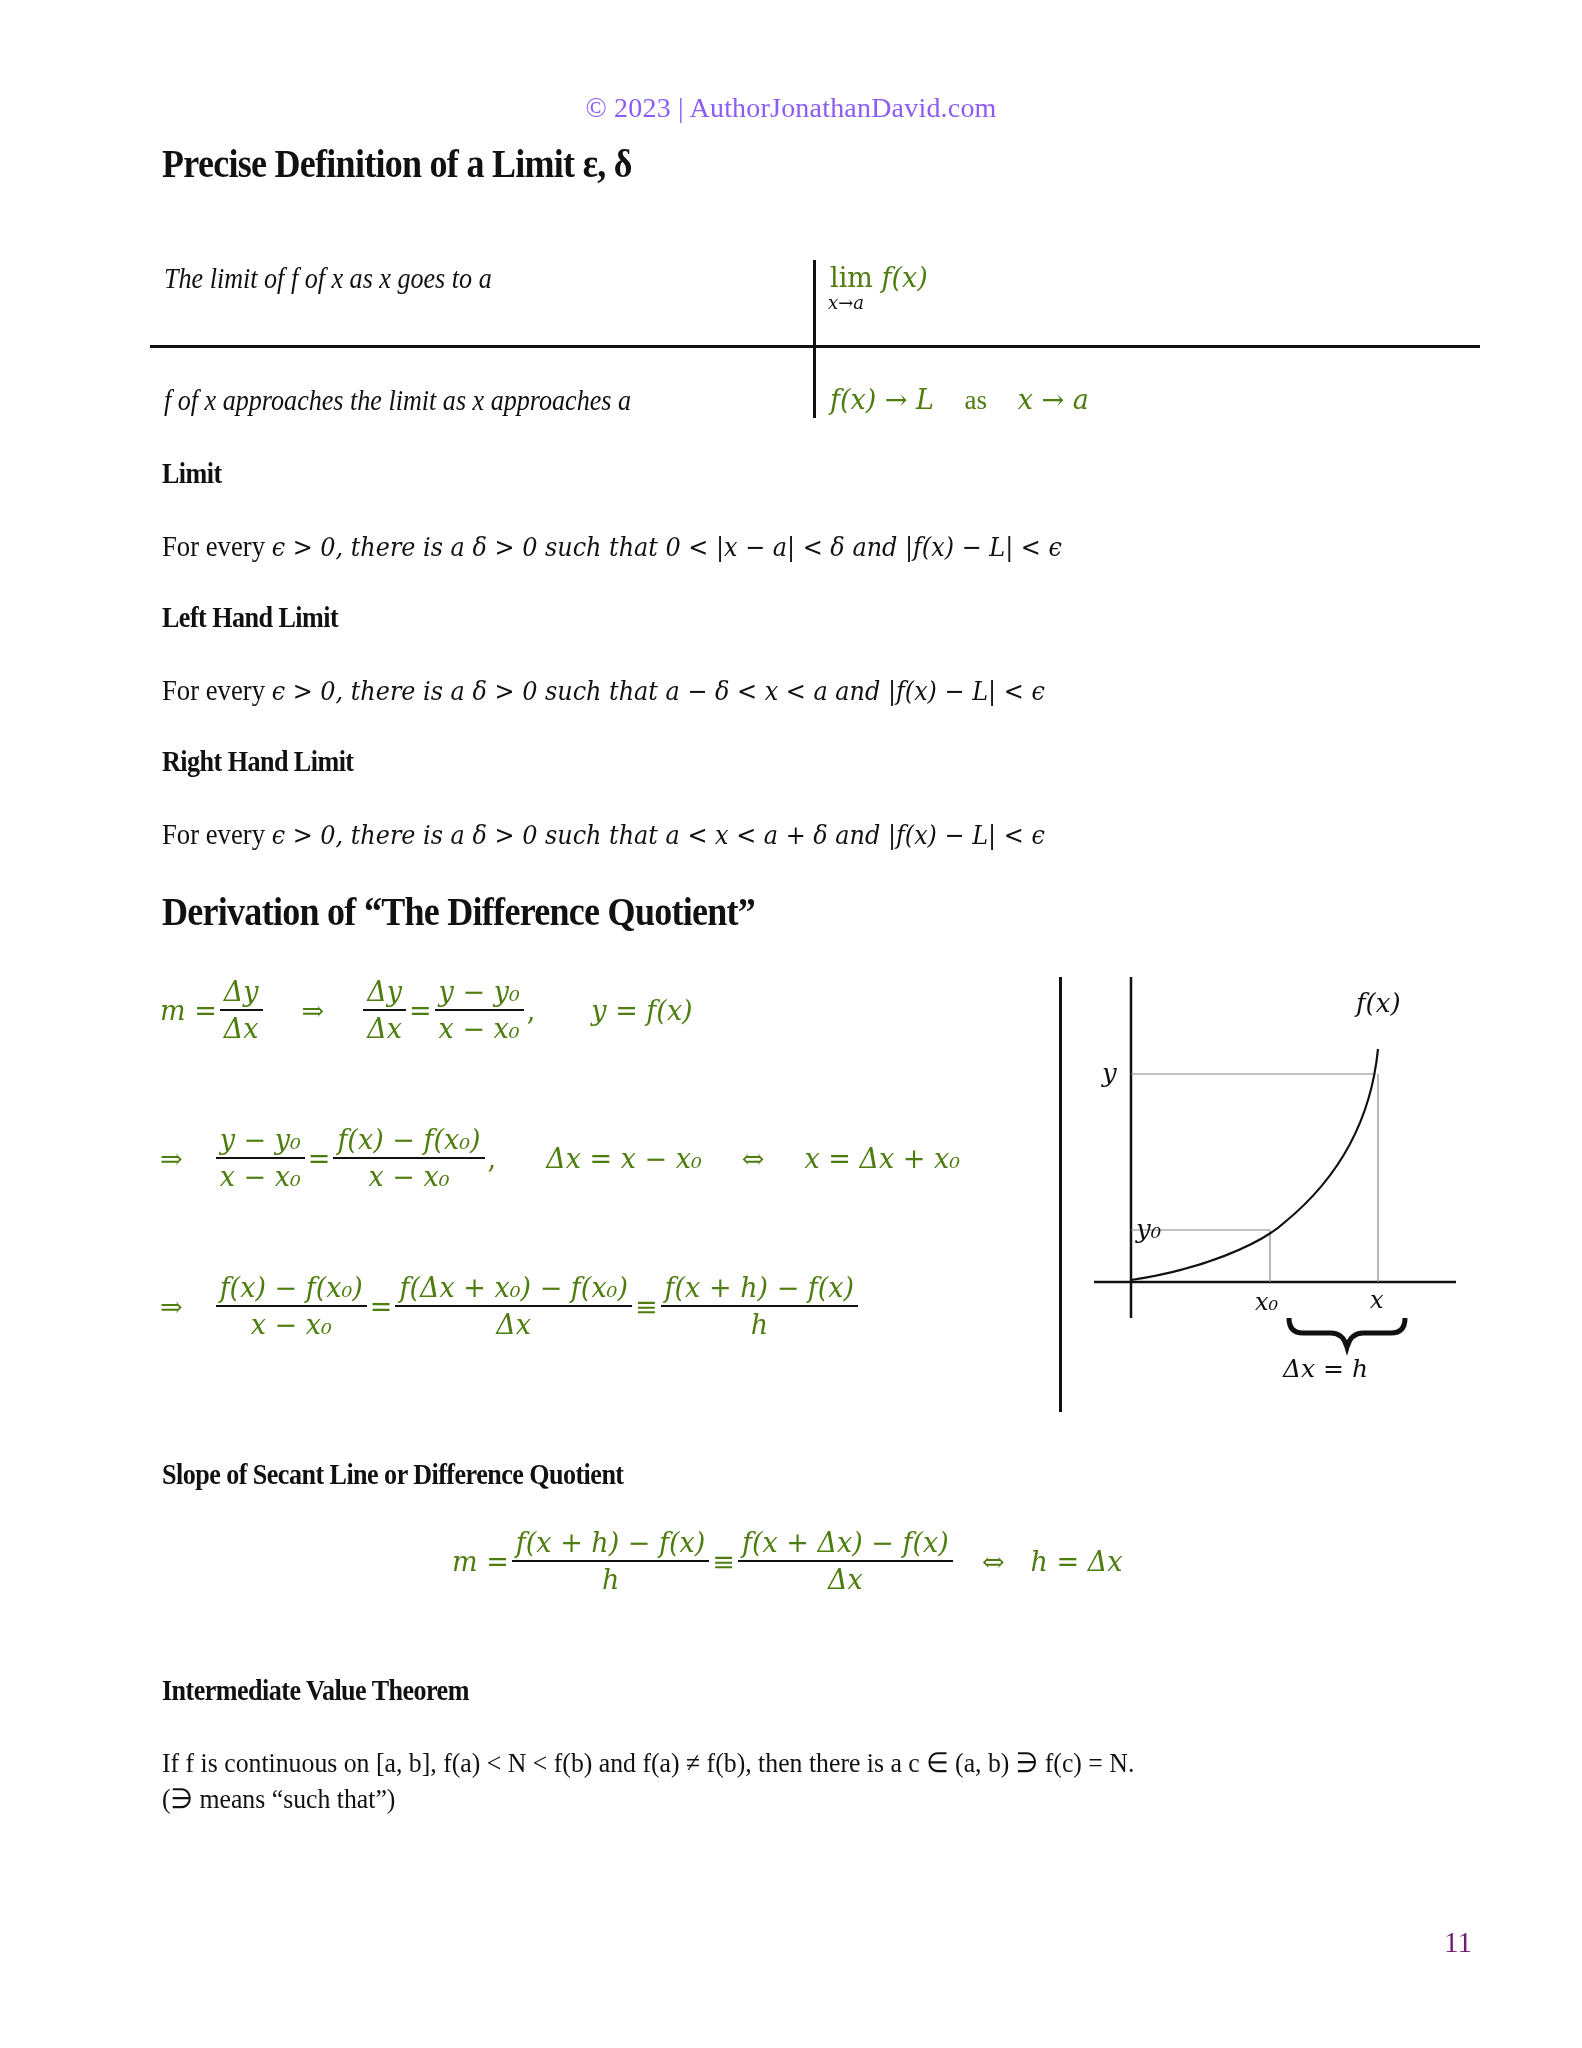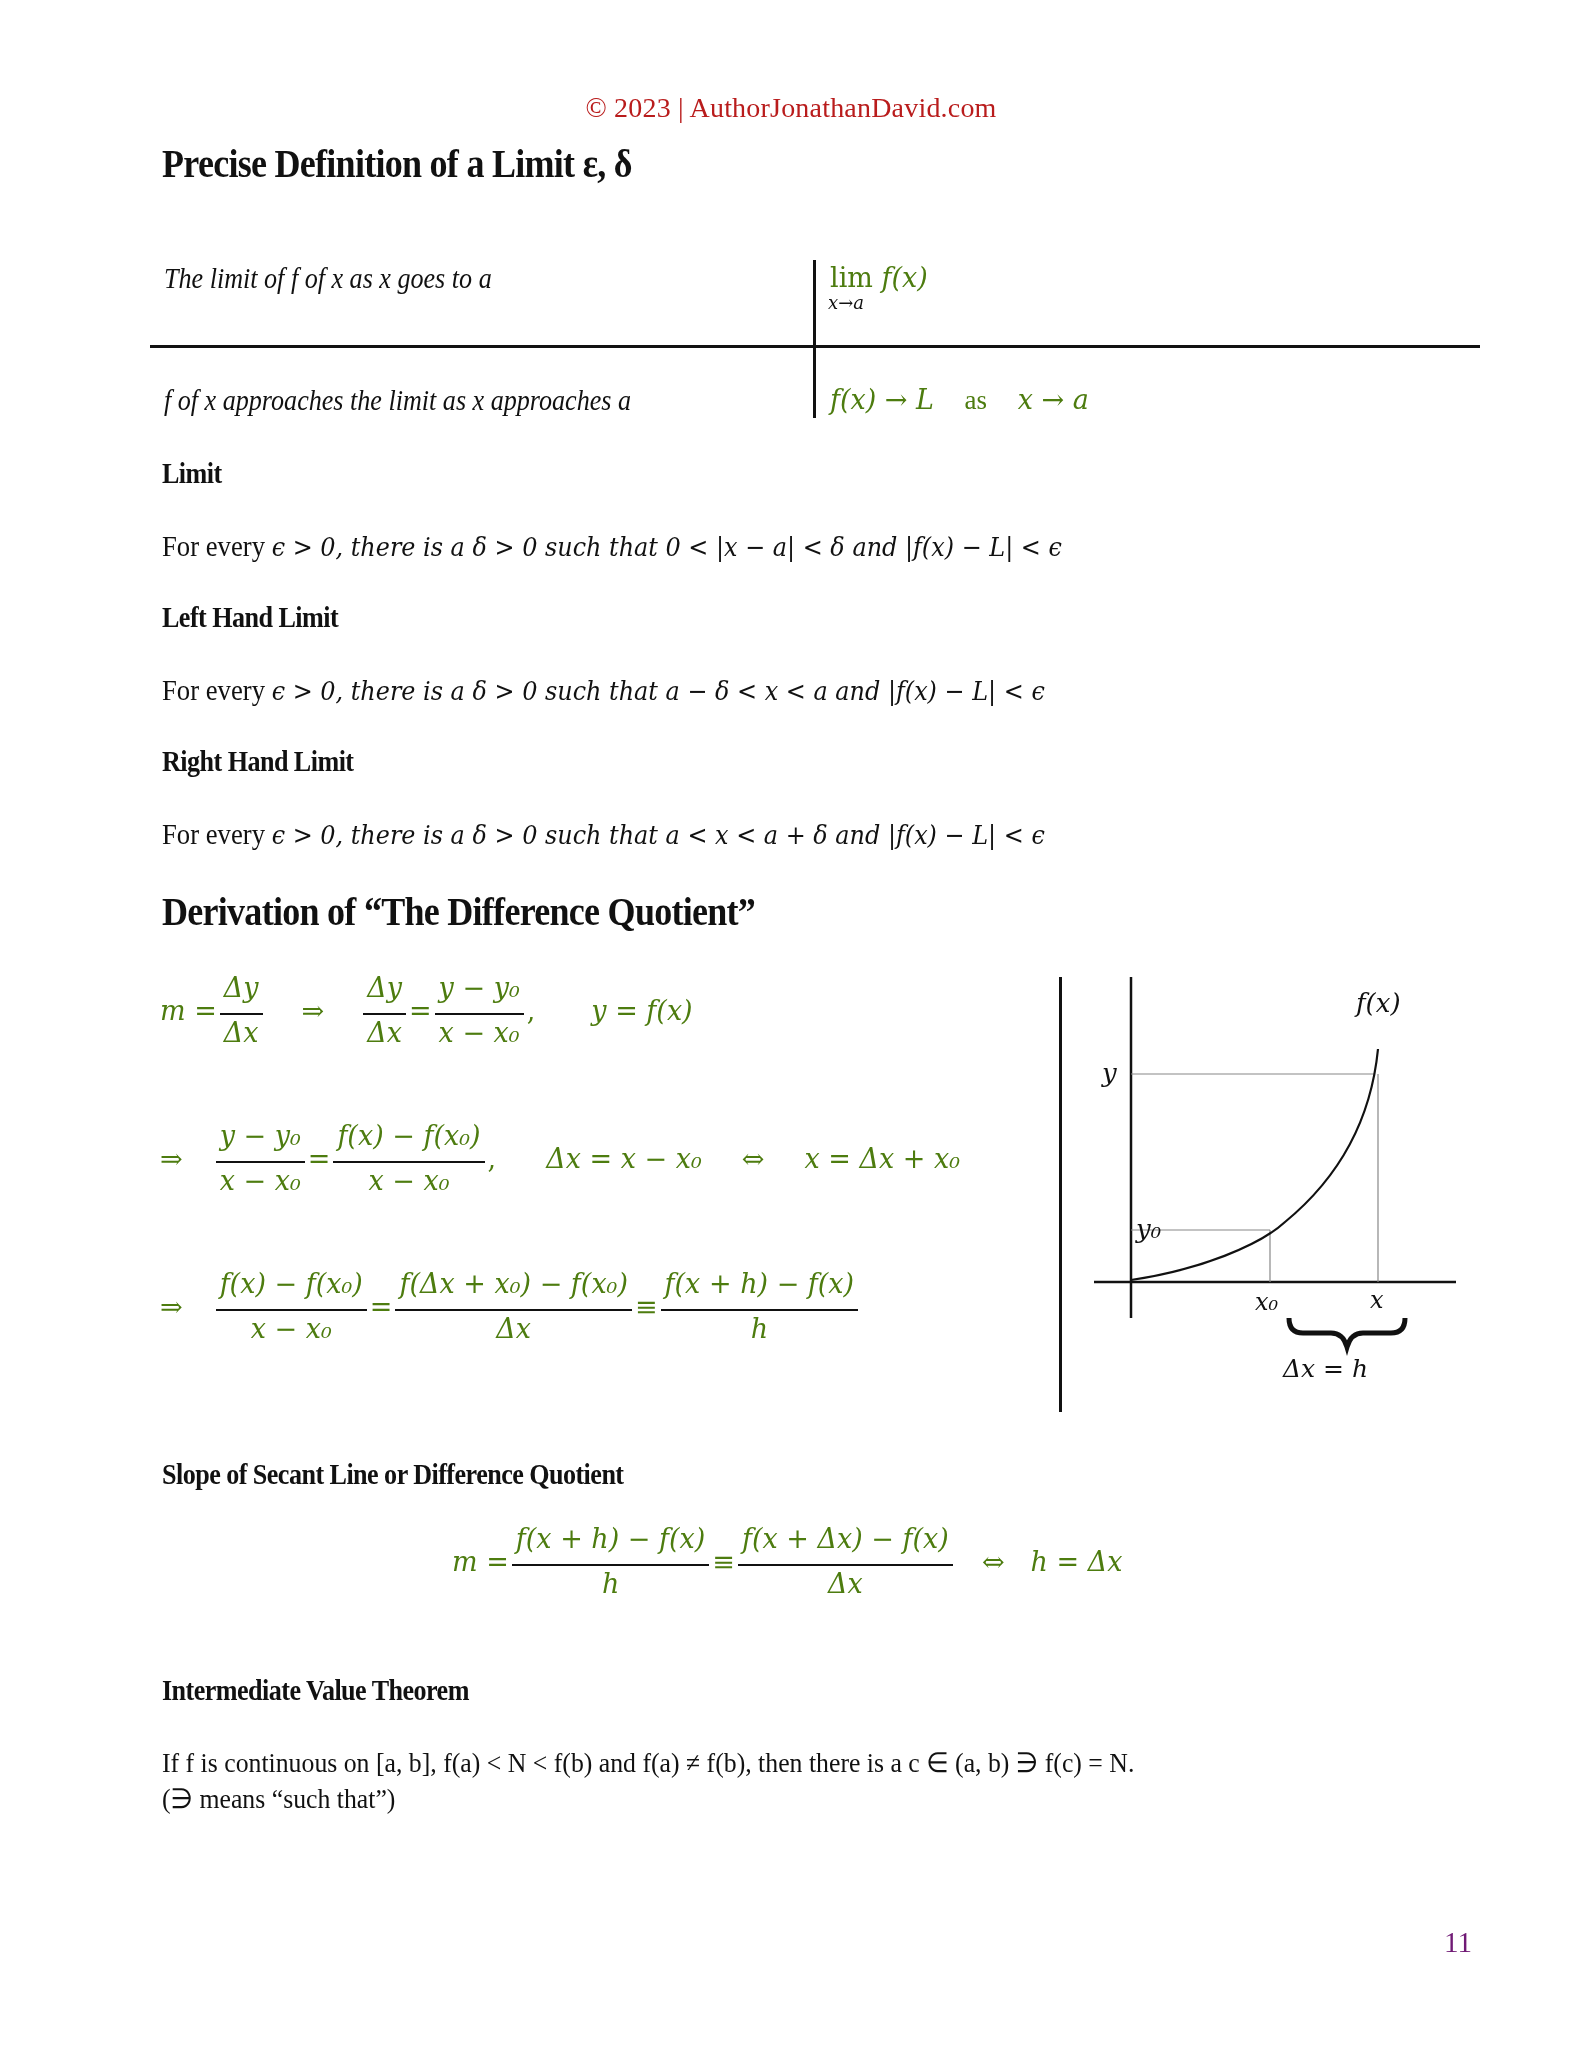--- a/index.html
+++ b/index.html
@@ -1,29 +1,29 @@
 <!DOCTYPE html>
 <html><head>
 <meta charset="utf-8">
 <style>
   html, body { margin:0; padding:0; background:#ffffff; }
   body { width:1582px; height:2048px; position:relative; overflow:hidden;
          font-family:"DejaVu Serif", serif; color:#111; }
   .abs { position:absolute; white-space:nowrap; }
   .watermark { left:0; width:1582px; top:92px; text-align:center; font-family:"Liberation Serif", serif;
-               font-size:28px; color:#b91c1c; letter-spacing:0.2px; }
+               font-size:28px; color:#8b5cf6; letter-spacing:0.2px; }
   .h1 { font-family:"Liberation Serif", serif; font-weight:bold; font-size:40px; letter-spacing:-0.8px; color:#111; transform:scaleX(0.9); transform-origin:left center; }
   .h2 { font-family:"Liberation Serif", serif; font-weight:bold; font-size:29px; letter-spacing:-0.6px; color:#111; transform:scaleX(0.9); transform-origin:left center; }
   .body { font-family:"Liberation Serif", serif; font-size:29px; color:#111; transform:scaleX(0.92); transform-origin:left center; }
   .ital { font-family:"Liberation Serif", serif; font-style:italic; font-size:29px; color:#111; transform:scaleX(0.9); transform-origin:left center; }
   .m { font-family:"DejaVu Serif", serif; font-style:italic; }
   .mr { font-family:"DejaVu Serif", serif; font-style:normal; }
   .math { font-family:"DejaVu Serif", serif; font-size:27px; color:#4d7c0f; }
   .frac { display:inline-flex; flex-direction:column; align-items:center; vertical-align:middle; margin:0 3px; }
-  .frac .num { padding:0 4px 10px 4px; border-bottom:2.5px solid #111; line-height:1.15; }
+  .frac .num { padding:0 4px 2px 4px; border-bottom:2.5px solid #111; line-height:1.15; }
   .frac .den { padding:2px 4px 0 4px; line-height:1.15; }
   .line { position:absolute; background:#111; }
   .row { display:flex; align-items:center; }
   .gap { display:inline-block; }
   .pagenum { font-family:"Liberation Serif", serif; font-size:29px; color:#701a75; }
 </style>
 </head>
 <body>
 
 <div class="abs watermark">© 2023 | AuthorJonathanDavid.com</div>

